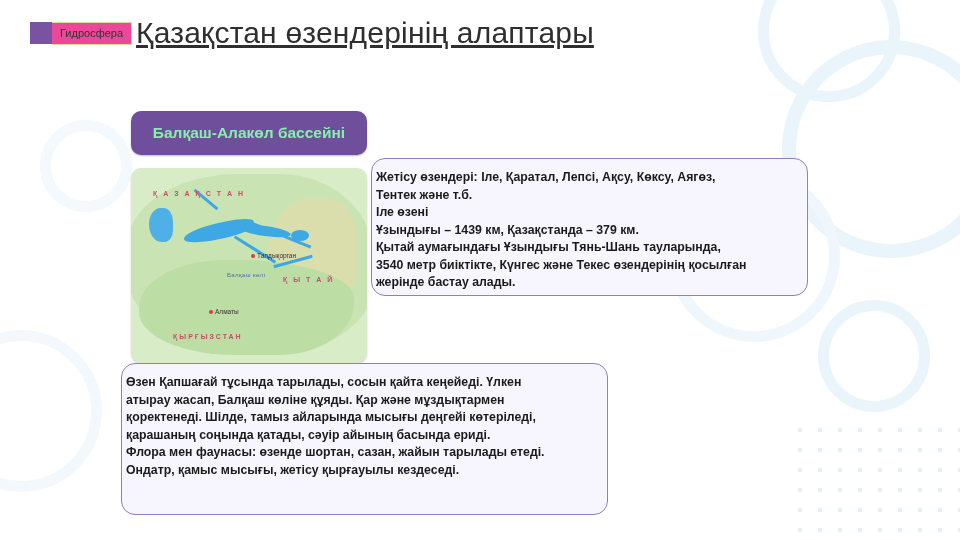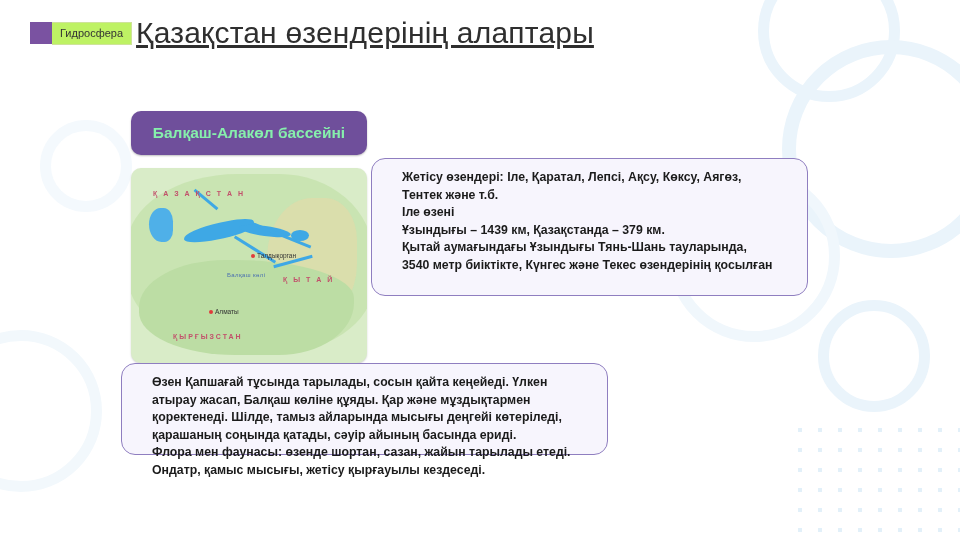--- a/index.html
+++ b/index.html
@@ -60,21 +60,21 @@
     align-items: center;
     height: 24px;
     margin-left: 30px;
   }
   .badge-square {
     width: 22px;
     height: 22px;
     background: #7a52a1;
   }
   .badge-label {
-    background: #bef264;
+    background: #ec4899;
     color: #333333;
     font-size: 11px;
     padding: 4px 8px 5px 8px;
     line-height: 12px;
     white-space: nowrap;
     border: 1px solid #cfe39a;
     border-left: none;
   }
   .title {
     font-size: 30px;
@@ -224,38 +224,38 @@
   .map-city.c1 { left: 120px; top: 84px; }
   .map-city.c2 { left: 78px; top: 140px; }
   .map-city.c3 { left: 96px; top: 104px; color: #4a6fb0; font-size: 6px; letter-spacing: .4px; }
 
   
   .textbox {
     position: absolute;
     background: #f7f5fd;
     border: 1.6px solid #8f7ec0;
     border-radius: 14px;
-    padding: 10px 30px;
+    padding: 10px 4px;
     box-sizing: border-box;
     font-size: 12.3px;
     font-weight: bold;
     color: #1b1b1b;
     line-height: 17.5px;
   }
   .textbox.top {
     left: 371px;
     top: 63px;
     width: 437px;
     height: 138px;
   }
   .textbox.bottom {
     left: 121px;
     top: 268px;
     width: 487px;
-    height: 92px;
+    height: 152px;
   }
   .textbox p {
     margin: 0;
   }
 </style>
 </head>
 <body>
 
 <div class="bg-decor">
   <div class="gear g1"></div>
@@ -300,20 +300,21 @@
     </div>
   </div>
 
   <div class="textbox top">
     <p>Жетісу өзендері: Іле, Қаратал, Лепсі, Ақсу, Көксу, Аягөз,</p>
     <p>Тентек және т.б.</p>
     <p>Іле өзені</p>
     <p>Ұзындығы – 1439 км, Қазақстанда – 379 км.</p>
     <p>Қытай аумағындағы Ұзындығы Тянь-Шань тауларында,</p>
     <p>3540 метр биіктікте, Күнгес және Текес өзендерінің қосылған</p>
+    <p>жерінде бастау алады.</p>
   </div>
 
   <div class="textbox bottom">
     <p>Өзен Қапшағай тұсында тарылады, сосын қайта кеңейеді. Үлкен</p>
     <p>атырау жасап, Балқаш көліне құяды. Қар және мұздықтармен</p>
     <p>қоректенеді. Шілде, тамыз айларында мысығы деңгейі көтеріледі,</p>
     <p>қарашаның соңында қатады, сәуір айының басында ериді.</p>
     <p>Флора мен фаунасы: өзенде шортан, сазан, жайын тарылады етеді.</p>
     <p>Ондатр, қамыс мысығы, жетісу қырғауылы кездеседі.</p>
   </div>

